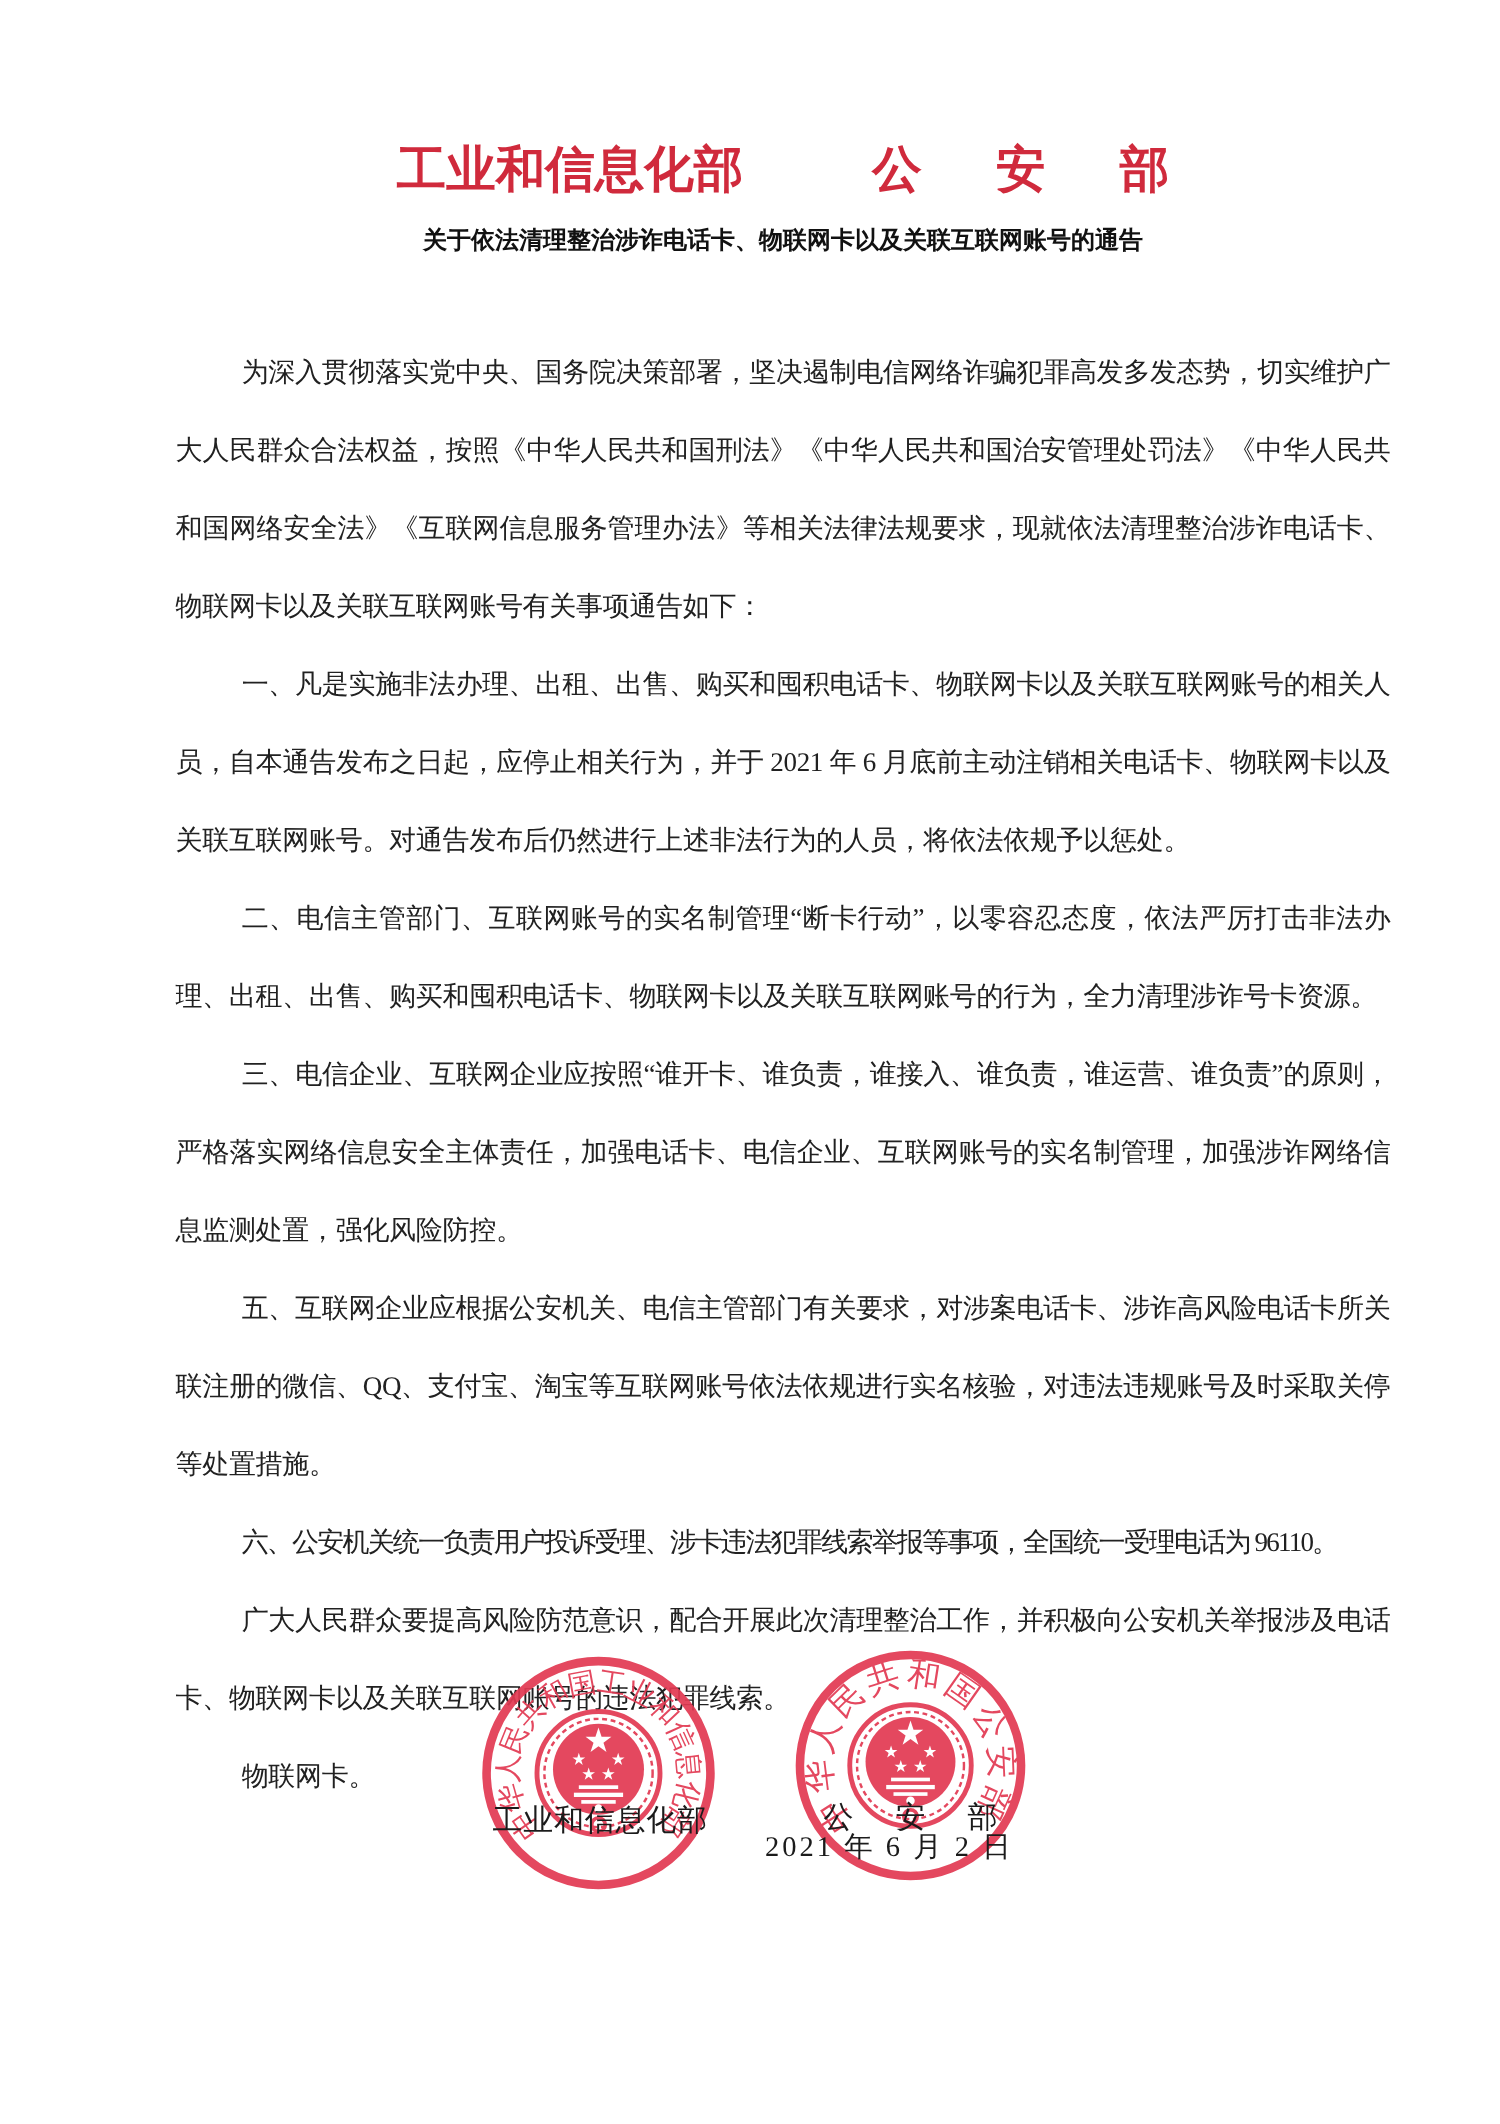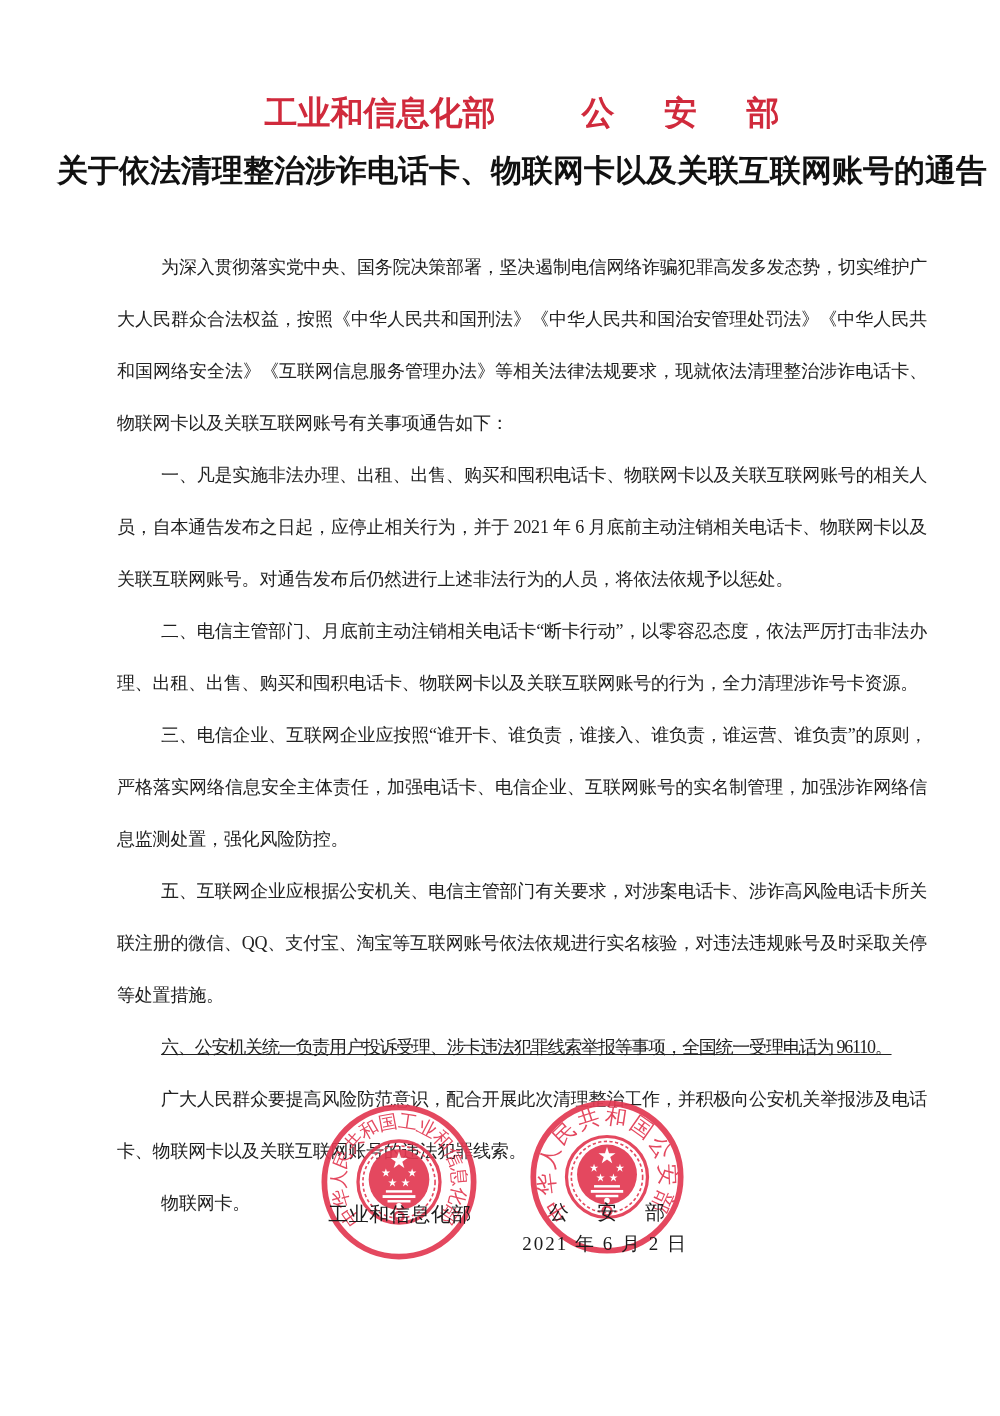--- a/index.html
+++ b/index.html
@@ -25,68 +25,68 @@
     display:flex;justify-content:center;align-items:baseline;gap:86px;
     color:var(--header_red);
     font-family:"Liberation Sans","DejaVu Sans",sans-serif;
     font-weight:700;font-size:33px;line-height:1.15;
   }
   .ministry-right{letter-spacing:1.5em;margin-right:-1.5em;}
   .doc-title{
     margin-top:19px;
     color:var(--title_black);
     font-family:Liberation Serif, serif;
-    font-weight:700;font-size:31px;line-height:1.3;
+    font-weight:700;font-size:16px;line-height:1.3;
   }
   
   .doc-body{
     width:810px;margin:50px auto 0;
     font-size:18px;line-height:52px;
     color:var(--body_text);
     text-align:justify;text-justify:inter-character;
     letter-spacing:-0.2px;
   }
   .doc-body p{text-indent:2.45em;}
-  .doc-body p.tight{letter-spacing:-1.2px;text-decoration:underline;}
+  .doc-body p.tight{letter-spacing:-1.2px;}
   
   .seal-area{position:absolute;left:0;top:1096px;width:1000px;height:300px;}
   .seal{position:absolute;color:var(--seal_red);opacity:0.92;}
   .seal svg{display:block;width:100%;height:100%;}
   .seal-left{left:317px;top:4px;width:164px;height:164px;}
   .seal-right{left:526px;top:0px;width:162px;height:162px;}
   .printed-name{
     position:absolute;color:#1b1b1b;
     font-size:20px;line-height:24px;white-space:nowrap;
   }
   .printed-name-left{left:316px;top:106px;width:168px;text-align:center;letter-spacing:0.5px;}
   .printed-name-right{left:527px;top:104px;width:160px;text-align:center;}
   .printed-name-right .spread{letter-spacing:1.4em;margin-right:-1.4em;}
   .printed-date{
-    position:absolute;left:510px;top:136px;width:190px;
-    text-align:center;color:#1b1b1b;font-size:19px;line-height:24px;
+    position:absolute;left:510px;top:124px;width:190px;
+    color:#1b1b1b;font-size:19px;line-height:24px;
     white-space:nowrap;letter-spacing:2px;
   }
 </style>
 </head>
 <body>
 
 <div class="page">
 
   <div class="doc-header">
     <div class="ministries">
       <span class="ministry-left">工业和信息化部</span>
       <span class="ministry-right">公安部</span>
     </div>
     <div class="doc-title">关于依法清理整治涉诈电话卡、物联网卡以及关联互联网账号的通告</div>
   </div>
 
   <div class="doc-body">
     <p>为深入贯彻落实党中央、国务院决策部署，坚决遏制电信网络诈骗犯罪高发多发态势，切实维护广大人民群众合法权益，按照《中华人民共和国刑法》《中华人民共和国治安管理处罚法》《中华人民共和国网络安全法》《互联网信息服务管理办法》等相关法律法规要求，现就依法清理整治涉诈电话卡、物联网卡以及关联互联网账号有关事项通告如下：</p>
     <p>一、凡是实施非法办理、出租、出售、购买和囤积电话卡、物联网卡以及关联互联网账号的相关人员，自本通告发布之日起，应停止相关行为，并于 2021 年 6 月底前主动注销相关电话卡、物联网卡以及关联互联网账号。对通告发布后仍然进行上述非法行为的人员，将依法依规予以惩处。</p>
-    <p>二、电信主管部门、月底前主动注销相关电话卡“断卡行动”，以零容忍态度，依法严厉打击非法办理、出租、出售、购买和囤积电话卡、物联网卡以及关联互联网账号的行为，全力清理涉诈号卡资源。</p>
+    <p>二、电信主管部门、互联网账号的实名制管理“断卡行动”，以零容忍态度，依法严厉打击非法办理、出租、出售、购买和囤积电话卡、物联网卡以及关联互联网账号的行为，全力清理涉诈号卡资源。</p>
     <p>三、电信企业、互联网企业应按照“谁开卡、谁负责，谁接入、谁负责，谁运营、谁负责”的原则，严格落实网络信息安全主体责任，加强电话卡、电信企业、互联网账号的实名制管理，加强涉诈网络信息监测处置，强化风险防控。</p>
     <p>五、互联网企业应根据公安机关、电信主管部门有关要求，对涉案电话卡、涉诈高风险电话卡所关联注册的微信、QQ、支付宝、淘宝等互联网账号依法依规进行实名核验，对违法违规账号及时采取关停等处置措施。</p>
     <p class="tight">六、公安机关统一负责用户投诉受理、涉卡违法犯罪线索举报等事项，全国统一受理电话为 96110。</p>
     <p>广大人民群众要提高风险防范意识，配合开展此次清理整治工作，并积极向公安机关举报涉及电话卡、物联网卡以及关联互联网账号的违法犯罪线索。</p>
     <p>物联网卡。</p>
   </div>
 
   <div class="seal-area">
 
     <div class="seal seal-left">

